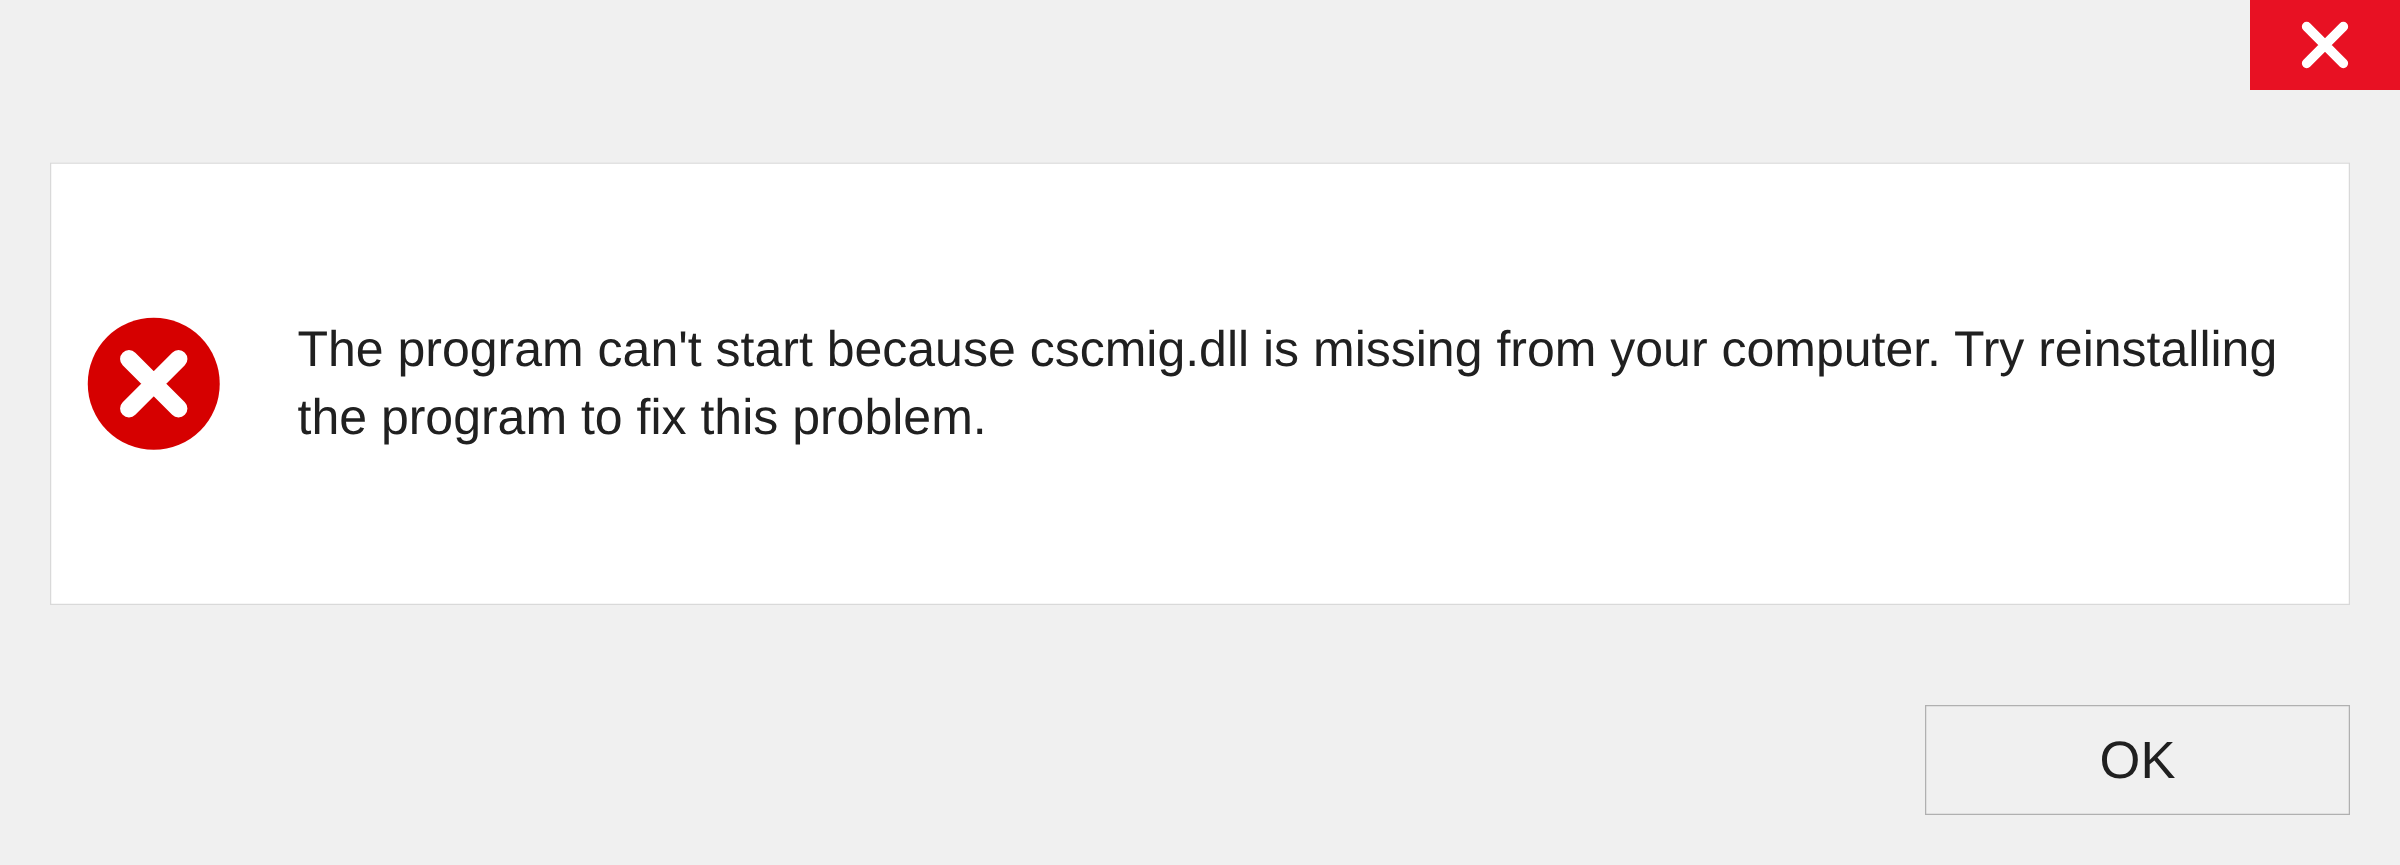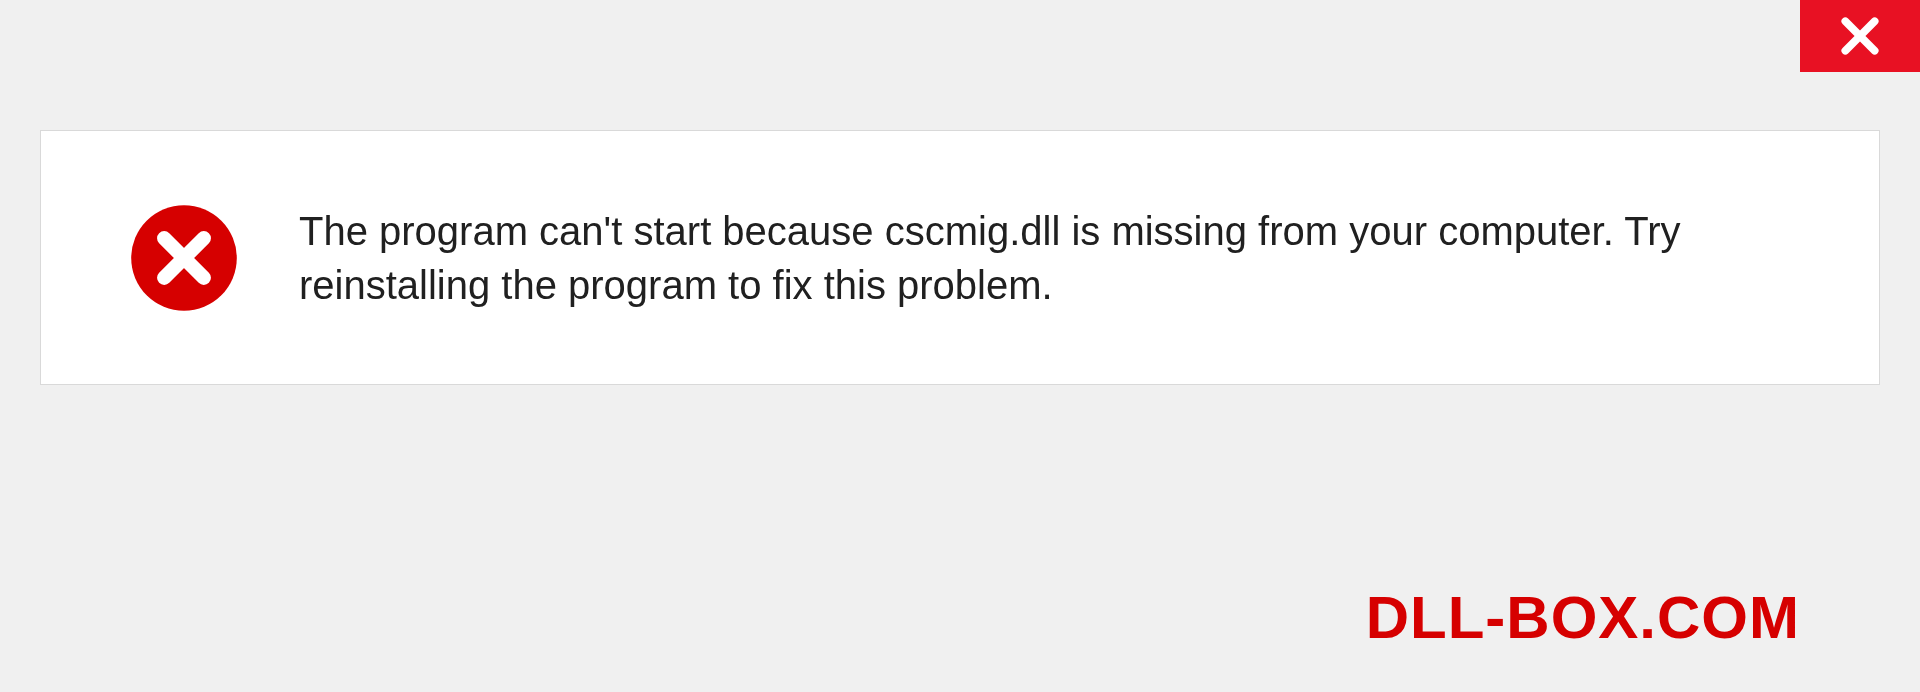--- a/index.html
+++ b/index.html
@@ -41,24 +41,24 @@
       cursor: pointer;
     }
     .close-button svg {
       width: 44px;
       height: 44px;
     }
     .content-panel {
       margin: 30px 40px 0 40px;
       background: #ffffff;
       border: 1px solid #d9d9d9;
-      height: 255px;
+      height: 354px;
       display: flex;
       align-items: center;
-      padding: 0 88px;
+      padding: 0 27px;
     }
     .error-icon {
       flex-shrink: 0;
       margin-right: 60px;
     }
     .error-icon svg {
       width: 110px;
       height: 110px;
       display: block;
     }
@@ -115,14 +115,16 @@
   <div class="error-icon">
     <svg viewBox="0 0 100 100">
       <circle cx="50" cy="50" r="48" fill="#d60000"></circle>
       <path d="M32 32 L68 68 M68 32 L32 68" stroke="#ffffff" stroke-width="13" stroke-linecap="round" fill="none"></path>
     </svg>
   </div>
   <div class="message-text">The program can't start because cscmig.dll is missing from your computer. Try reinstalling the program to fix this problem.</div>
 </div>
 
 <div class="footer">
-  <div class="watermark">DLL-BOX.COM</div>
+  <button class="ok-button">
+    <span>OK</span>
+  </button>
 </div>
 
 </body></html>

